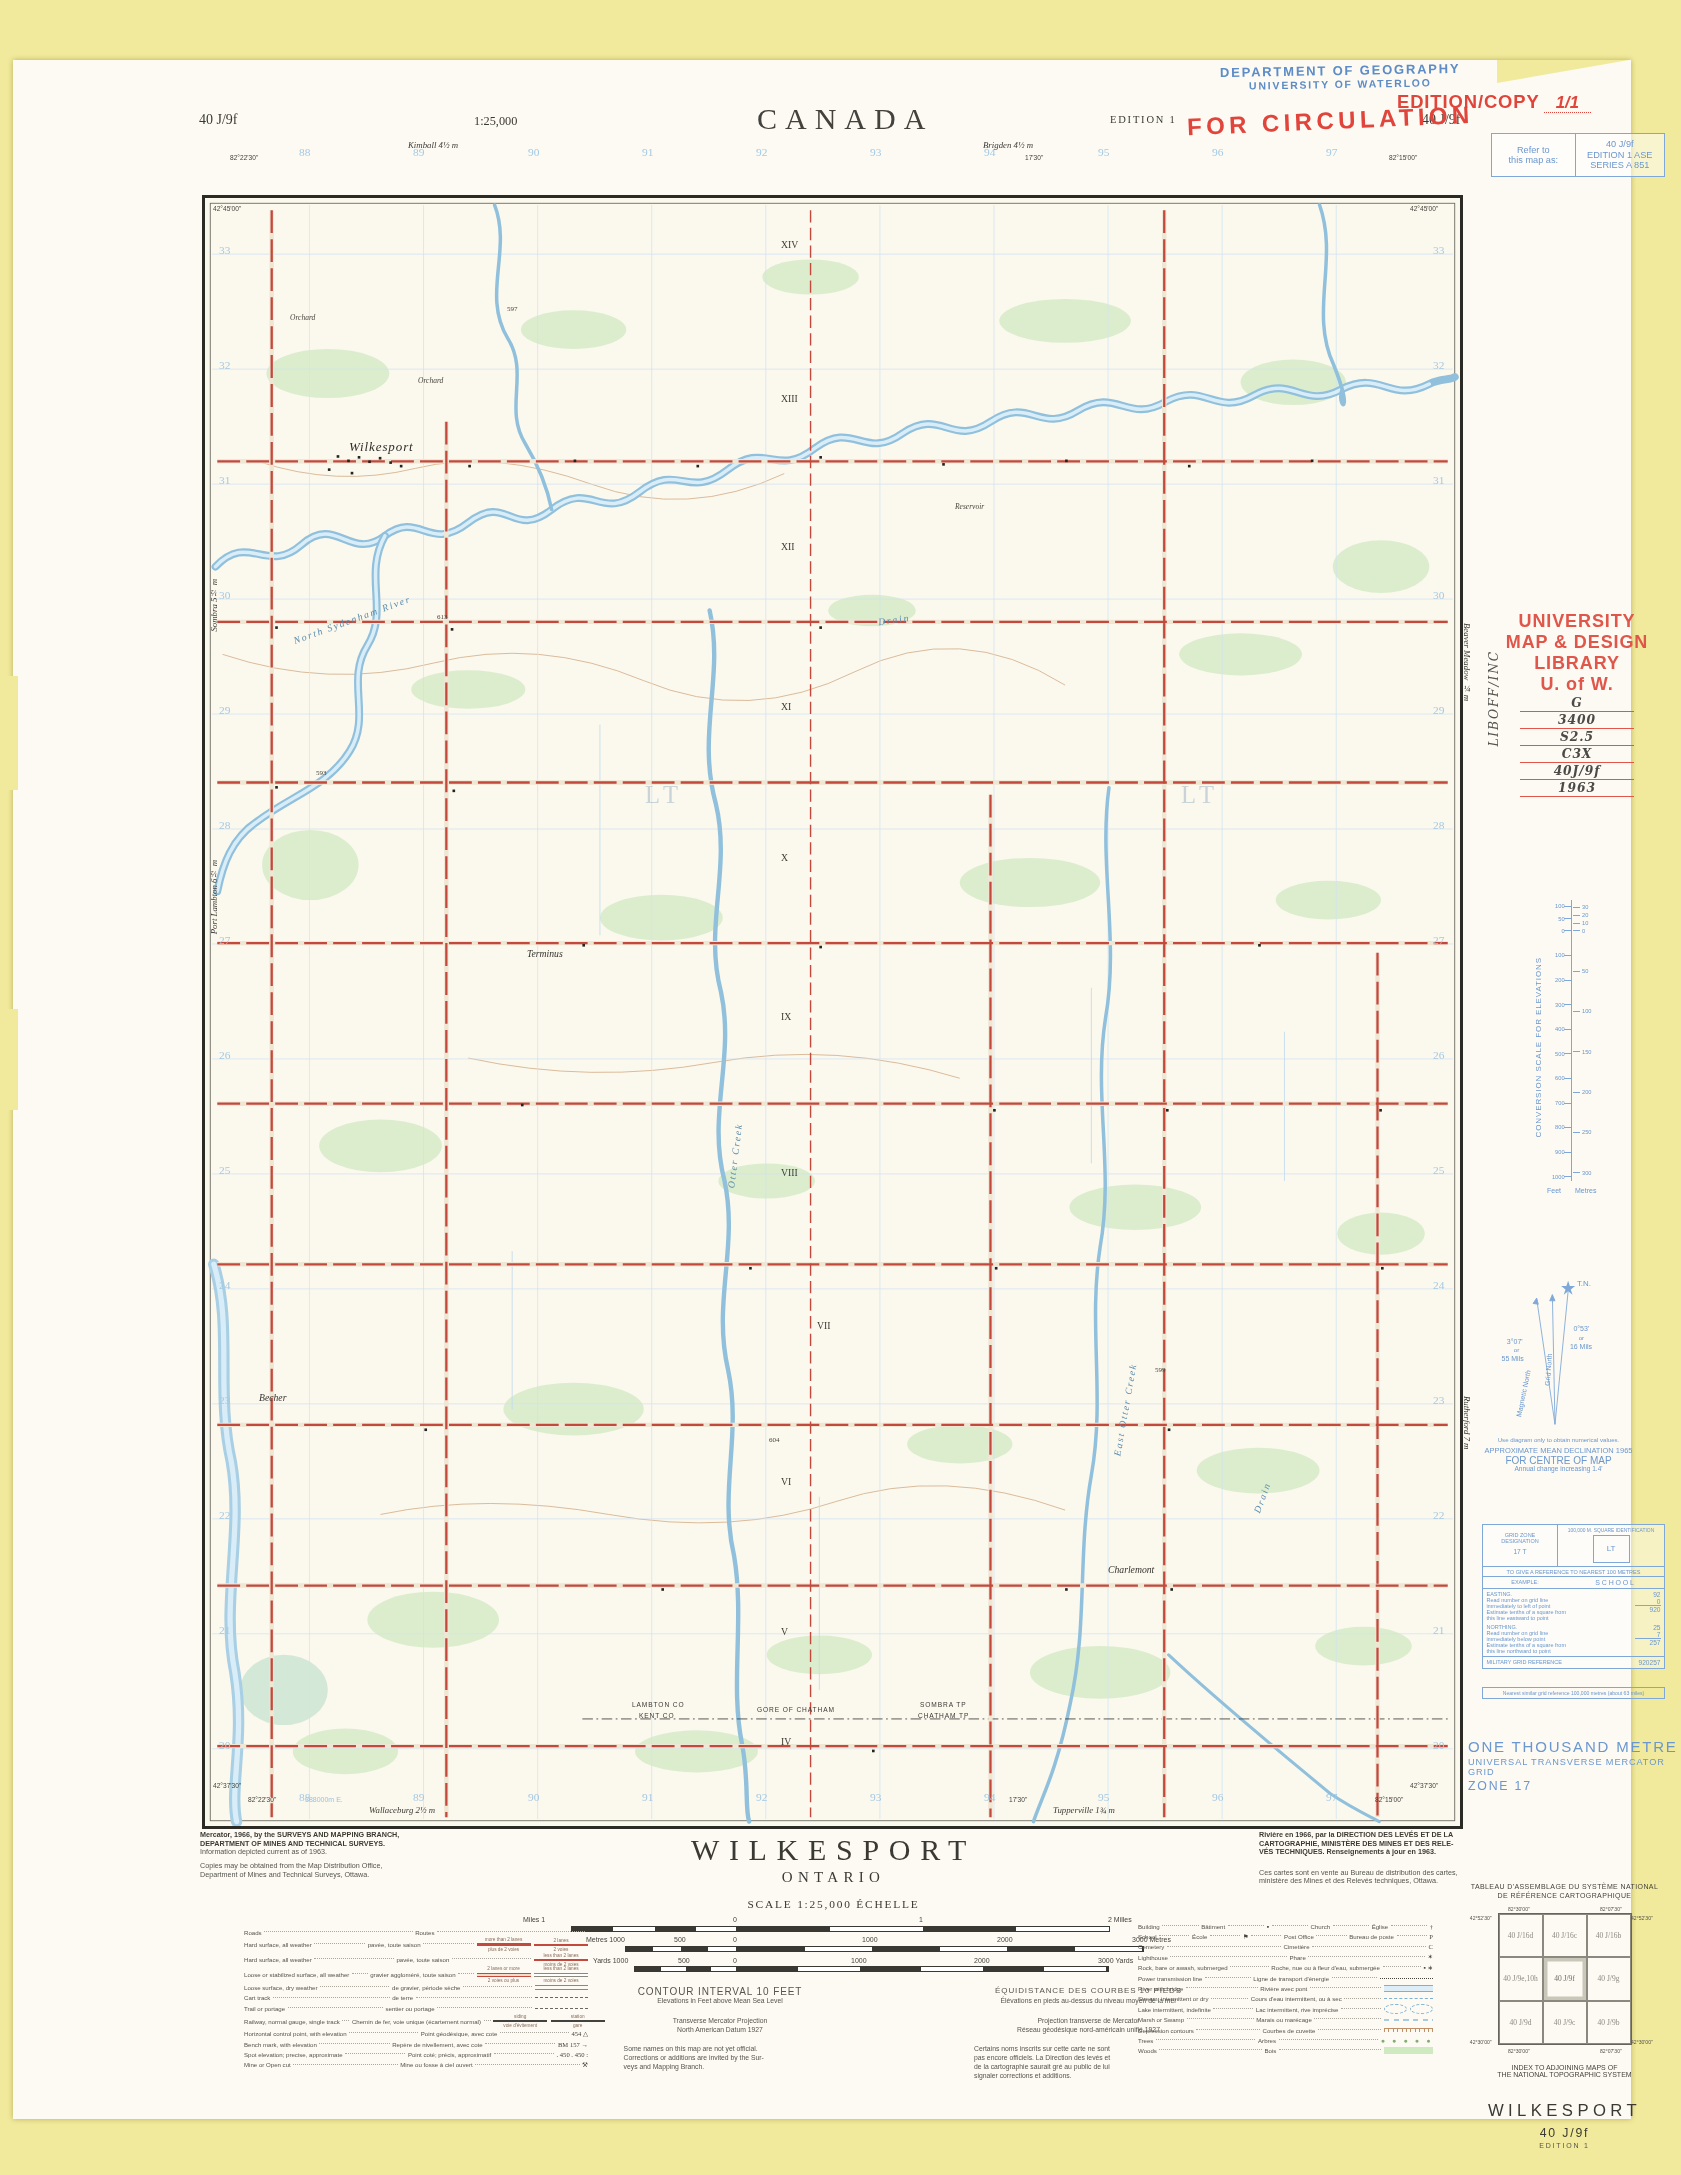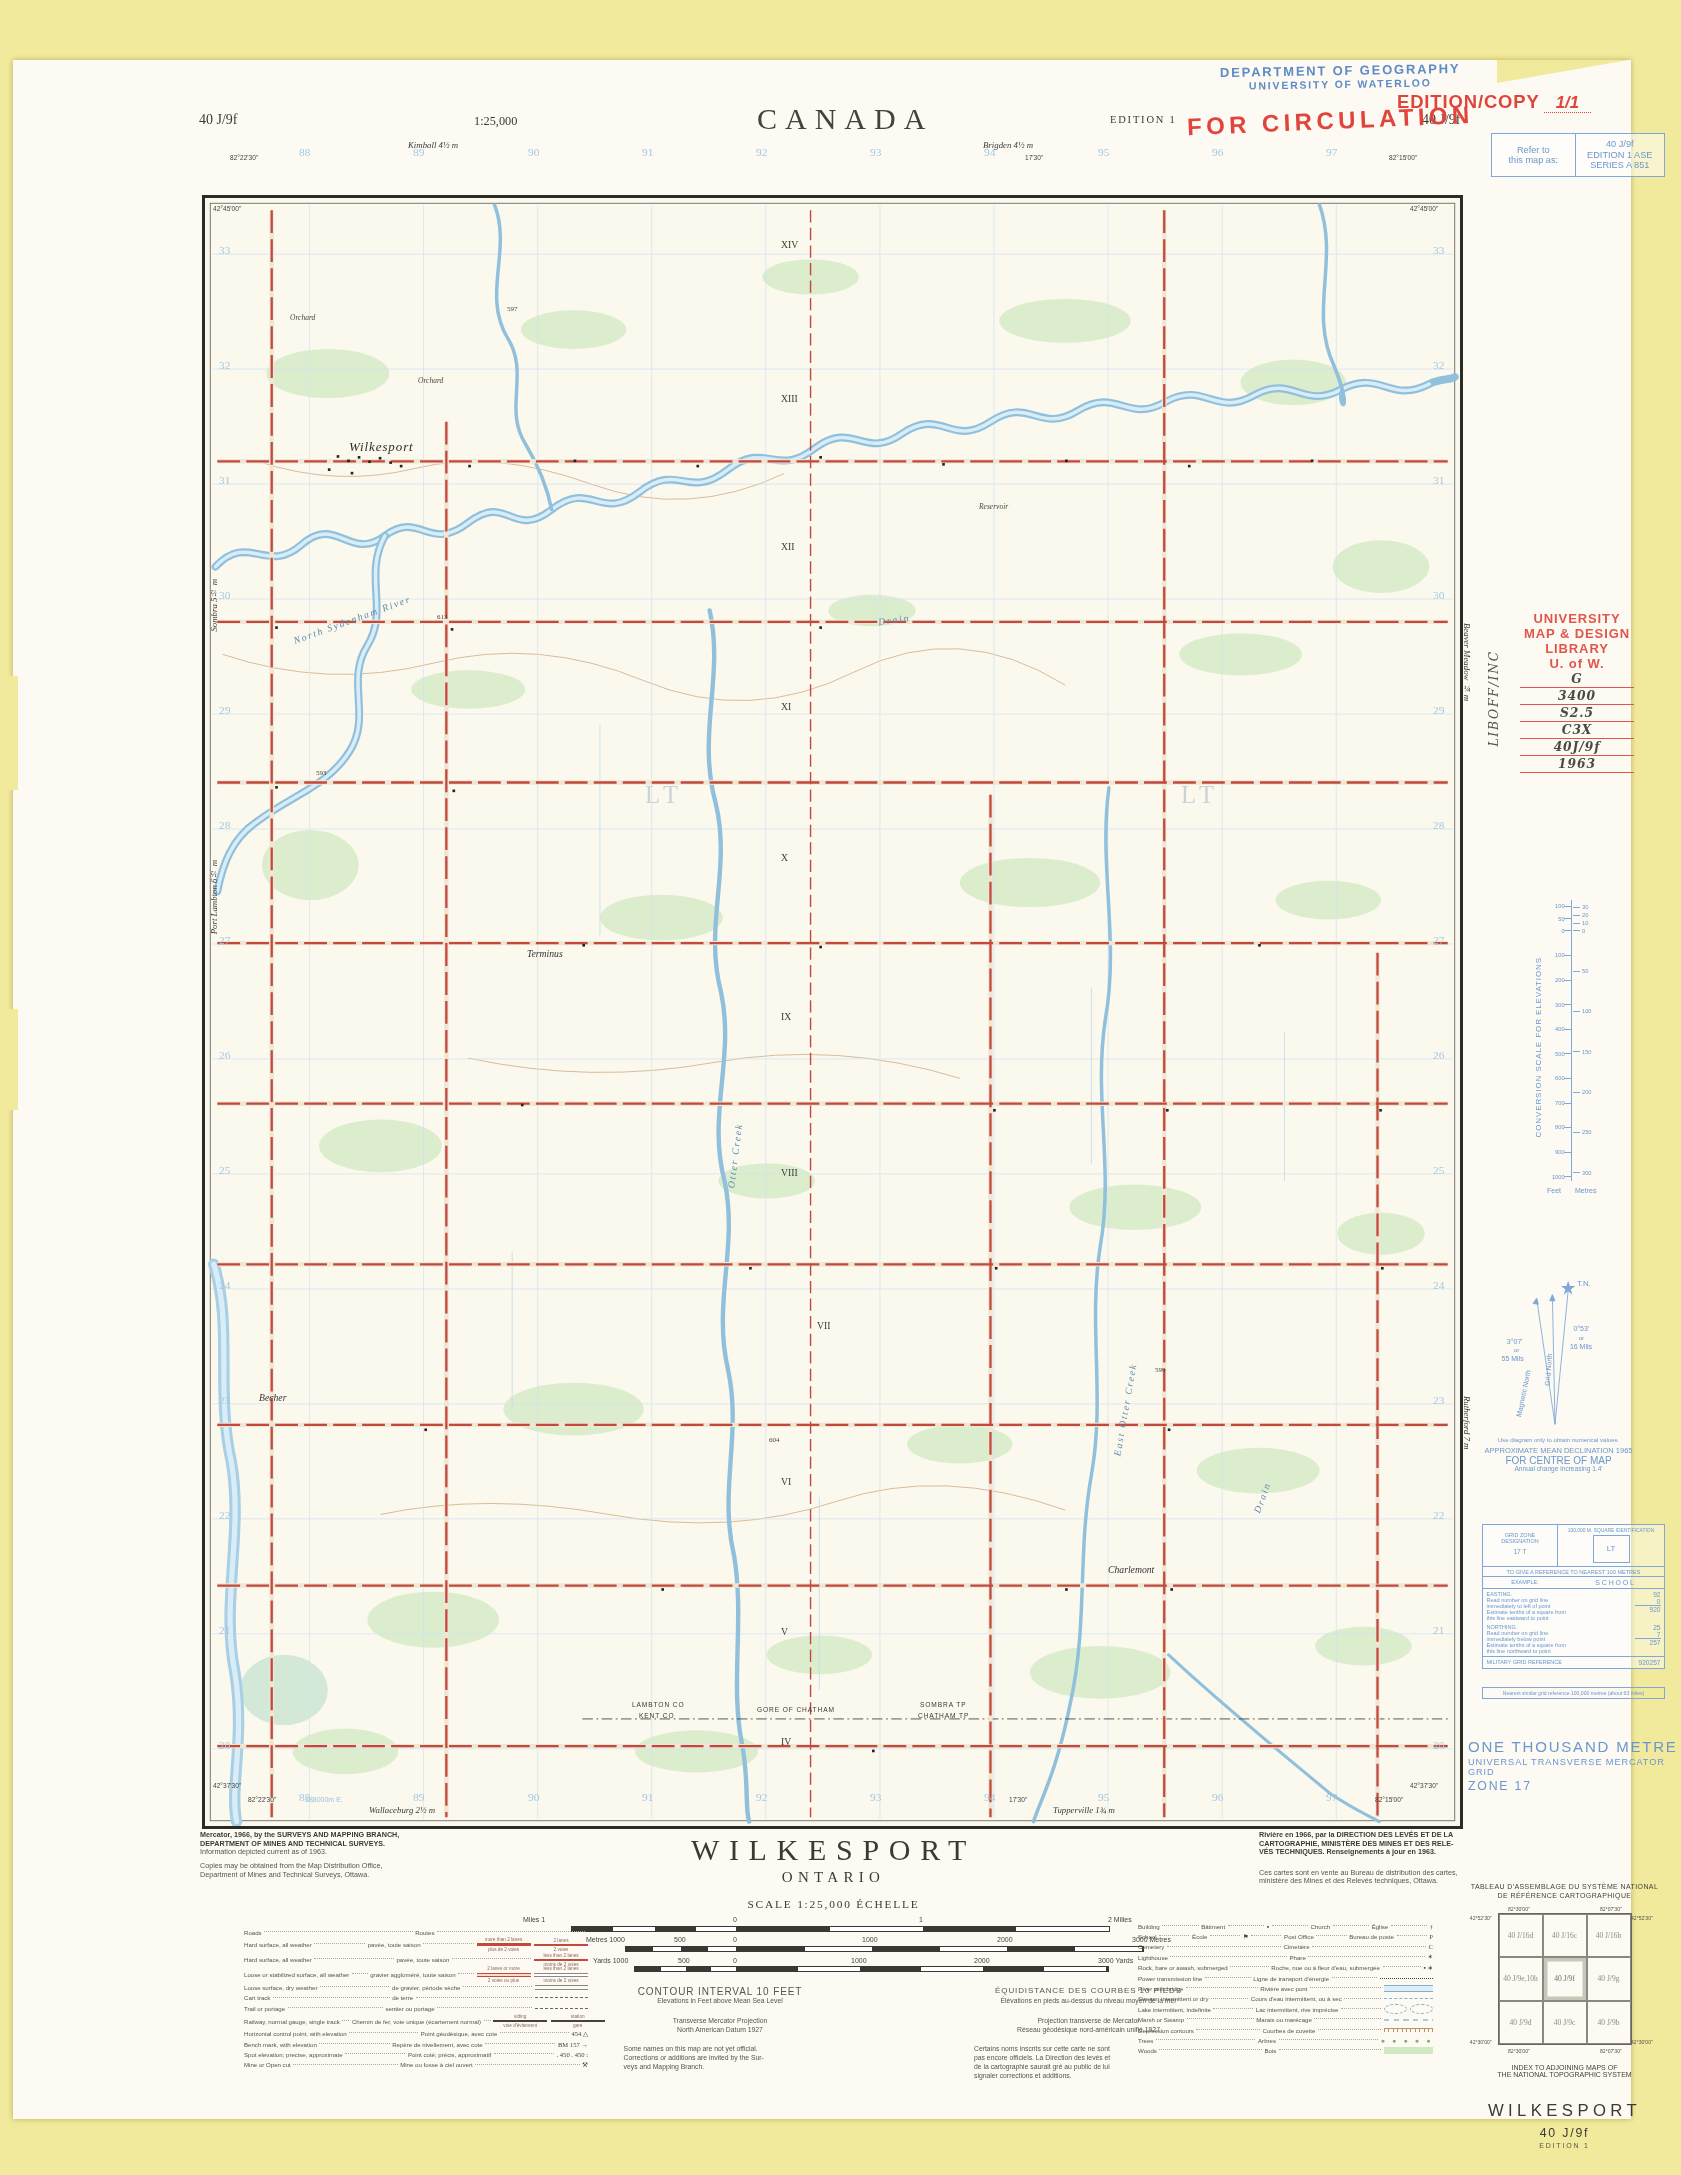--- a/index.html
+++ b/index.html
@@ -35,21 +35,21 @@
   .place{font-family:"Liberation Serif",serif;font-style:italic;font-size:13px;color:#2f2d29;letter-spacing:0.9px;}
   .place-sm{font-family:"Liberation Serif",serif;font-style:italic;font-size:9.7px;color:#35332e;}
   .tiny{font-family:"Liberation Serif",serif;font-style:italic;font-size:7.5px;color:#4a483f;}
   .river{font-family:"Liberation Serif",serif;font-style:italic;font-size:9.7px;color:#5b8cab;letter-spacing:1.8px;white-space:nowrap;}
   .bdy{font-size:6.6px;letter-spacing:0.9px;color:#3a3832;white-space:nowrap;}
   .elev{font-family:"Liberation Serif",serif;font-size:7px;color:#4c443a;}
   .gridsq{font-family:"Liberation Serif",serif;font-size:24.6px;letter-spacing:5.3px;color:rgba(110,145,175,.35);}
   .roman{font-family:"Liberation Serif",serif;font-size:9.7px;color:#3f3d37;}
   
   #lib-stamp{color:#e0564a;text-align:center;font-weight:bold;letter-spacing:0.9px;}
-  #lib-stamp .l1{font-size:13px;}
+  #lib-stamp .l1{font-size:18px;}
   .call-line{border-bottom:1.3px solid #e0564a;width:114px;margin:0 auto;text-align:center;
              font-family:"DejaVu Serif",serif;font-style:italic;color:#4c4a46;font-size:12.3px;height:16px;}
   #lib-side{color:#55534e;font-family:"DejaVu Serif",serif;font-style:italic;font-size:12.3px;letter-spacing:1.8px;}
   .blue{color:#6b97cf;}
   #conv-line{left:1571px;width:1.3px;background:#7fa8d8;}
   .conv-lbl{position:absolute;font-size:5.7px;color:#6b97cf;}
   #conv-caption{font-size:8px;letter-spacing:0.9px;color:#6b97cf;}
   #decl-svg text{fill:#6b97cf;font-family:"Liberation Sans",sans-serif;}
   .decl-note{color:#6b97cf;text-align:center;width:211px;left:1453px;}
   #gref{border:1.3px solid #7fa8d8;color:#6b97cf;font-size:5.5px;background:rgba(255,255,255,.4);}
@@ -810,21 +810,21 @@
     <span class="abs roman" style="left: 817px; top: 1320px;">VII</span>
     <span class="abs roman" style="left: 781px; top: 1476px;">VI</span>
     <span class="abs roman" style="left: 781px; top: 1626px;">V</span>
     <span class="abs roman" style="left: 781px; top: 1736px;">IV</span>
     <span class="abs place" style="left: 349px; top: 439px;">Wilkesport</span>
     <span class="abs place-sm" style="left: 527px; top: 948px;">Terminus</span>
     <span class="abs place-sm" style="left: 259px; top: 1392px;">Becher</span>
     <span class="abs place-sm" style="left: 1108px; top: 1564px;">Charlemont</span>
     <span class="abs tiny" style="left: 418px; top: 376px;">Orchard</span>
     <span class="abs tiny" style="left: 290px; top: 313px;">Orchard</span>
-    <span class="abs tiny" style="left: 955px; top: 502px; margin-left: 24px;">Reservoir</span>
+    <span class="abs tiny" style="left: 955px; top: 502px;">Reservoir</span>
     <span class="abs river" style="left: 290px; top: 614px; transform: rotate(-20deg);">North Sydenham River</span>
     <span class="abs river" style="left: 702px; top: 1150px; transform: rotate(-83deg);">Otter Creek</span>
     <span class="abs river" style="left: 1078px; top: 1404px; transform: rotate(-80deg);">East Otter Creek</span>
     <span class="abs river" style="left: 878px; top: 614px; transform: rotate(-8deg);">Drain</span>
     <span class="abs river" style="left: 1246px; top: 1492px; transform: rotate(-70deg);">Drain</span>
     <span class="abs bdy" style="left: 632px; top: 1701px;">LAMBTON CO</span>
     <span class="abs bdy" style="left: 639px; top: 1712px;">KENT CO</span>
     <span class="abs bdy" style="left: 757px; top: 1706px;">GORE OF CHATHAM</span>
     <span class="abs bdy" style="left: 920px; top: 1701px;">SOMBRA TP</span>
     <span class="abs bdy" style="left: 918px; top: 1712px;">CHATHAM TP</span>

